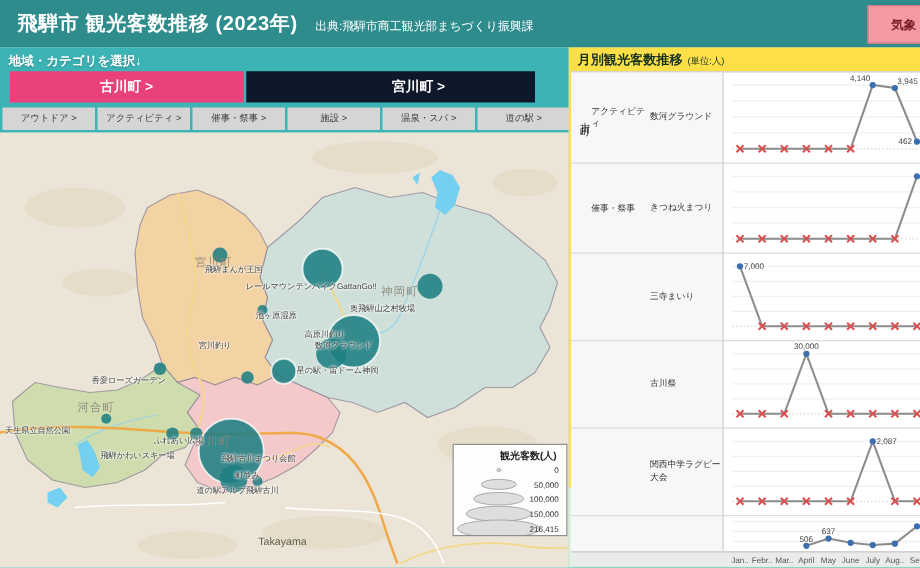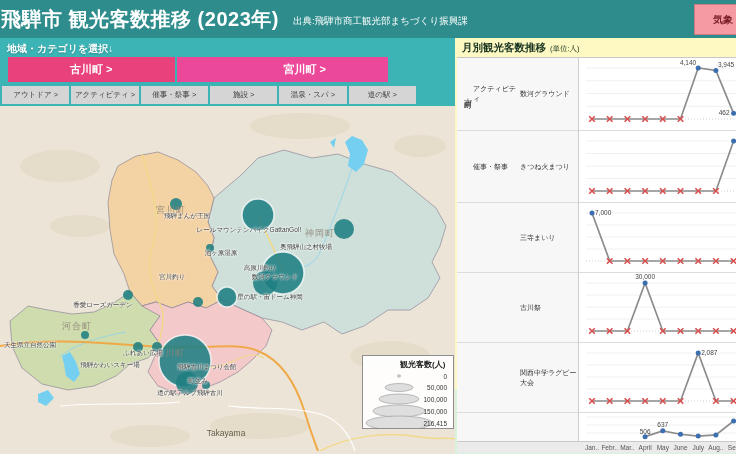--- a/index.html
+++ b/index.html
@@ -3,52 +3,52 @@
 <meta charset="utf-8">
 <style>
   html,body{margin:0;padding:0;}
   body{width:736px;height:454px;overflow:hidden;position:relative;
        font-family:"Liberation Sans","DejaVu Sans",sans-serif;background:#d9f2db;}
   .app{position:absolute;inset:0;}
 
   
   .header{position:absolute;left:0;top:0;width:736px;height:38px;background:#2e8c8c;
           color:#fff;display:flex;align-items:center;}
-  .title{font-size:20px;font-weight:bold;margin-left:1px;letter-spacing:.5px;white-space:nowrap;text-align:right;}
+  .title{font-size:16px;font-weight:bold;margin-left:14px;letter-spacing:.5px;white-space:nowrap;text-align:right;}
   .source{font-size:9.5px;margin-left:14px;margin-top:5px;white-space:nowrap;}
   .weather-btn{position:absolute;top:4px;right:-16px;width:56px;height:29px;background:#f59aa2;
           border:1px solid #cc7a84;color:#7c1f28;font-weight:bold;font-size:10px;
           display:flex;align-items:center;justify-content:center;}
 
   
   .left-panel{position:absolute;left:0;top:38px;width:455px;height:416px;background:#3cb4b6;}
   .select-label{position:absolute;left:7px;top:4px;color:#fff;font-weight:bold;font-size:10px;
           text-shadow:0 1px 2px rgba(0,0,0,.25);}
-  .towns{position:absolute;left:8px;top:19px;width:380px;height:25px;display:flex;gap:2px;text-align:center;}
+  .towns{position:absolute;left:8px;top:19px;width:420px;height:25px;display:flex;gap:2px;text-align:center;}
   .town-btn{flex:1;color:#fff;font-weight:bold;font-size:11px;display:flex;
           align-items:center;justify-content:center;cursor:pointer;}
-  .cats{position:absolute;left:2px;top:48px;width:414px;height:18px;display:flex;gap:2px;}
+  .cats{position:absolute;left:2px;top:48px;width:454px;height:18px;display:flex;gap:2px;}
   .cat-btn{flex:1;background:#d5d5d5;color:#3a3a3a;font-size:7.5px;display:flex;
           align-items:center;justify-content:center;cursor:pointer;}
 
   
   .map{position:absolute;left:0;top:68px;width:455px;height:362px;background:#ece5d7;overflow:hidden;}
   .map svg.base{position:absolute;left:0;top:0;}
   .map-label{position:absolute;transform:translate(-50%,-50%);font-size:6.5px;color:#3d3d3d;
           white-space:nowrap;text-shadow:0 0 2px #fff,0 0 2px #fff,0 0 3px #fff;pointer-events:none;}
   .takayama{position:absolute;left:226px;top:327px;transform:translate(-50%,-50%);
           font-size:8.5px;color:#63604f;text-align:right;}
   .legend{position:absolute;left:362px;top:249px;width:90px;height:72px;
           background:rgba(255,255,255,.93);border:1px solid #8f8f8f;}
   .legend-title{font-size:8px;font-weight:bold;color:#222;margin:3px 0 0 5px;padding-left:32px;}
   .attribution{position:absolute;left:2px;bottom:3px;background:rgba(255,255,255,.78);
           font-size:6.5px;color:#555;padding:1px 4px;}
 
   
-  .right-panel{position:absolute;left:455px;top:38px;width:281px;height:352px;background:#fef9c3;}
+  .right-panel{position:absolute;left:455px;top:38px;width:281px;height:352px;background:#fde047;}
   .rp-header{position:absolute;left:7px;top:3px;display:flex;align-items:baseline;color:#16321f;}
   .rp-title{font-size:10.5px;font-weight:bold;}
   .rp-unit{font-size:7.5px;margin-left:4px;}
   .chart{position:absolute;left:2px;top:19px;width:279px;height:384px;background:#fff;
           border-top:1px solid #c8c8c8;overflow:hidden;}
   .label-col{position:absolute;left:0;top:0;width:121px;height:384px;background:#f7f7f7;}
   .vline{position:absolute;left:121px;top:0;width:1px;height:384px;background:#cfcfcf;}
   .town-vert{position:absolute;left:4px;top:33px;writing-mode:vertical-rl;text-orientation:upright;
           font-size:8px;color:#333;letter-spacing:2px;}
   .crow{position:absolute;left:0;width:279px;border-bottom:1px solid #dcdcdc;box-sizing:border-box;}
@@ -68,21 +68,21 @@
   <div class="header">
     <div class="title">飛騨市  観光客数推移 (2023年)</div>
     <div class="source">出典:飛騨市商工観光部まちづくり振興課</div>
     <div class="weather-btn">気象</div>
   </div>
 
   <div class="left-panel">
     <div class="select-label">地域・カテゴリを選択↓</div>
     <div class="towns">
         <div class="town-btn" style="background: rgb(232, 65, 124);">古川町 &gt;</div>
-        <div class="town-btn" style="background: #ec4899; padding-left: 45px;">宮川町 &gt;</div>
+        <div class="town-btn" style="background: #0f172a; padding-left: 45px;">宮川町 &gt;</div>
       </div>
     <div class="cats">
         <div class="cat-btn">アウトドア &gt;</div>
         <div class="cat-btn">アクティビティ &gt;</div>
         <div class="cat-btn">催事・祭事 &gt;</div>
         <div class="cat-btn">施設 &gt;</div>
         <div class="cat-btn">温泉・スパ &gt;</div>
         <div class="cat-btn">道の駅 &gt;</div>
       </div>
 

